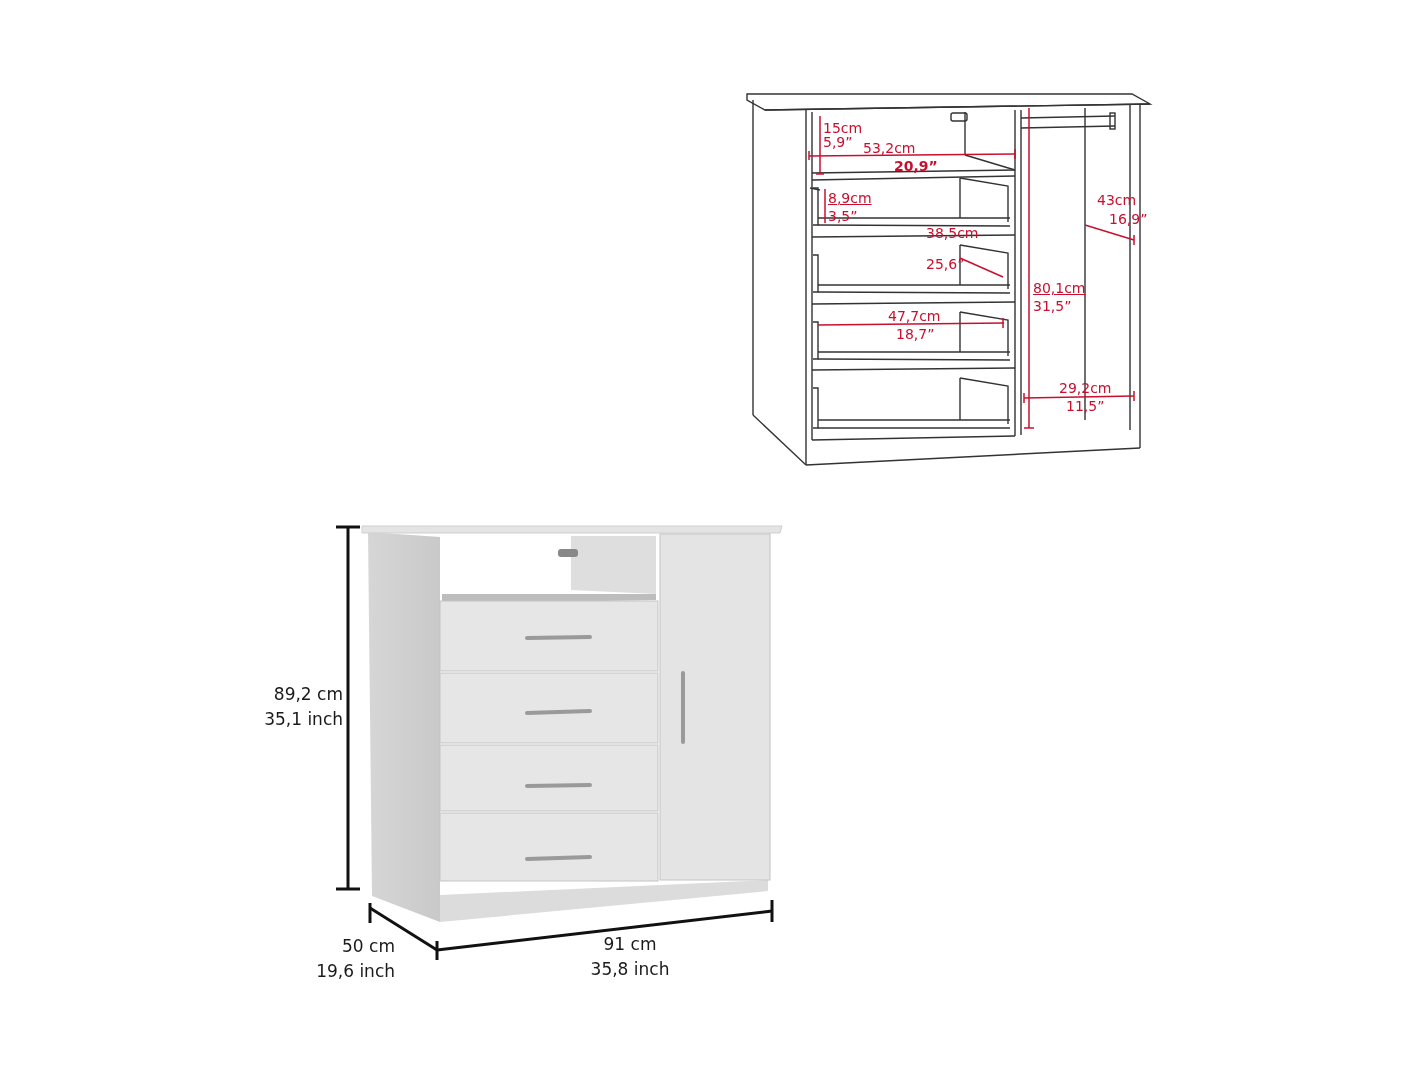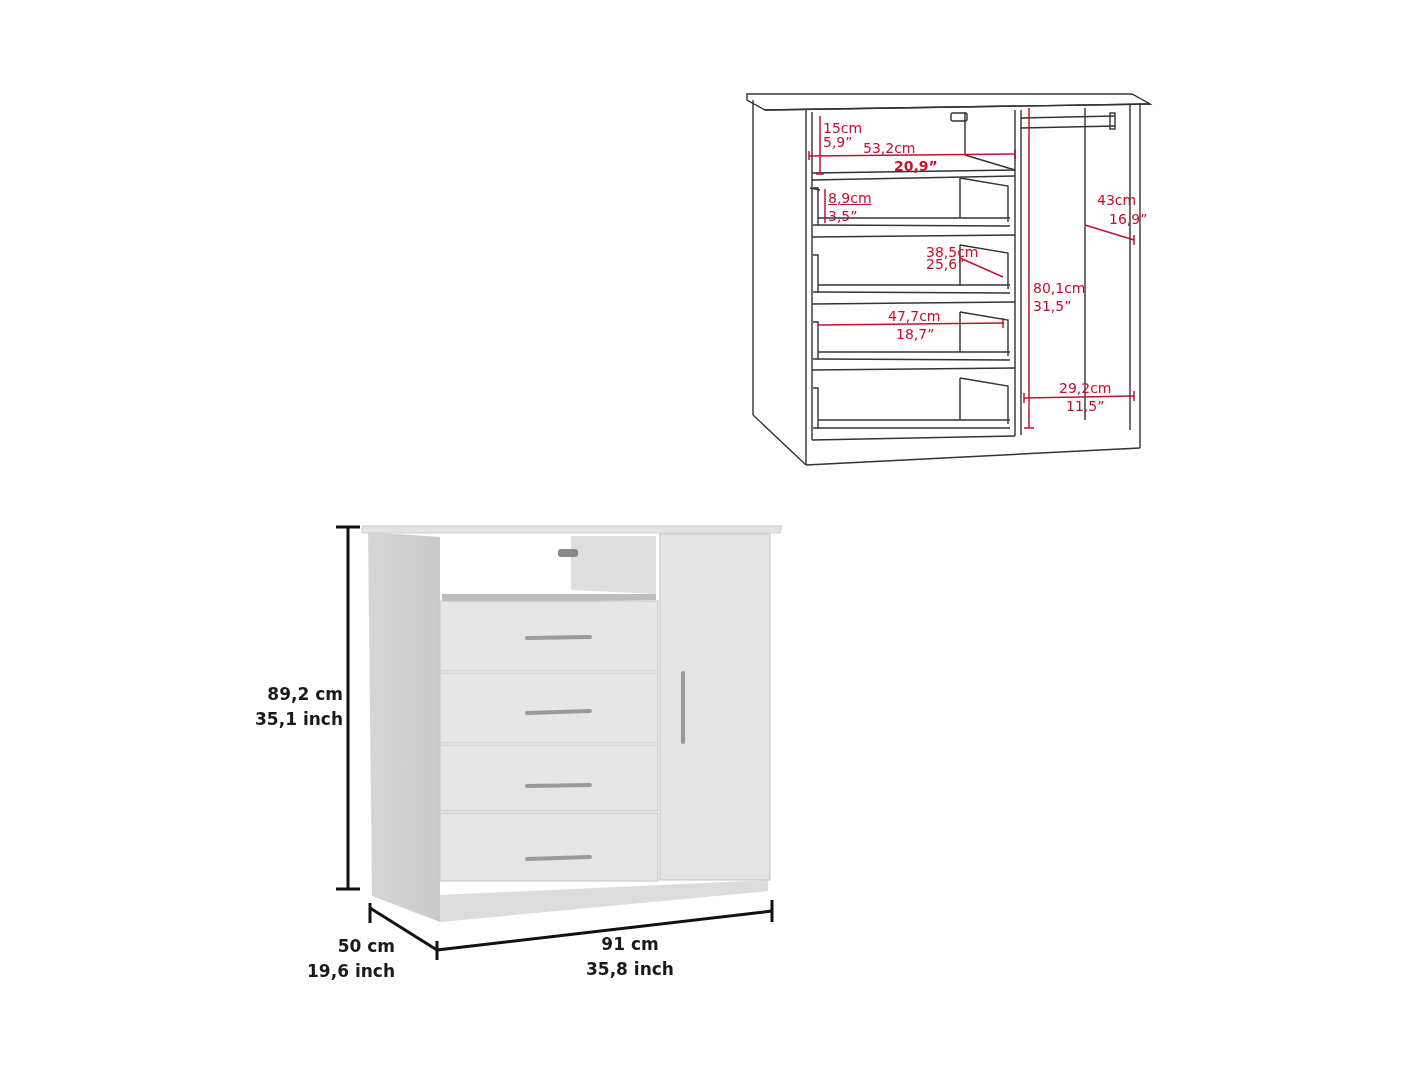--- a/index.html
+++ b/index.html
@@ -1,17 +1,17 @@
 <!DOCTYPE html>
 <html><head>
 <meta charset="utf-8">
 <style>
   html, body { margin:0; padding:0; background:#ffffff; }
   body { width:1421px; height:1065px; position:relative; overflow:hidden; font-family:"DejaVu Sans", sans-serif; }
-  .dimtext { position:absolute; color:#1a1a1a; font-size:17px; line-height:25px; text-align:right;font-weight:bold; }
+  .dimtext { position:absolute; color:#1a1a1a; font-size:17px; line-height:25px; text-align:right; }
   .dimtext.center { text-align:center; }
   .red { position:absolute; color:#c8102e; font-size:14px; line-height:16px; }
   svg { position:absolute; left:0; top:0; }
 </style>
 </head>
 <body>
 
 <svg width="1421" height="1065">
   <g fill="none" stroke="#333" stroke-width="1.4">
 
@@ -96,25 +96,25 @@
     <line x1="1134" y1="235" x2="1134" y2="245"></line>
   </g>
 </svg>
 
 <div class="red" style="left:823px;top:120px;">15cm</div>
 <div class="red" style="left:823px;top:134px;">5,9”</div>
 <div class="red" style="left:863px;top:140px;">53,2cm</div>
 <div class="red" style="left:894px;top:158px;font-weight:bold;">20,9”</div>
 <div class="red" style="left:828px;top:190px;text-decoration:underline;">8,9cm</div>
 <div class="red" style="left:828px;top:208px;">3,5”</div>
-<div class="red" style="left:926px;top:244px;">38,5cm</div>
+<div class="red" style="left:926px;top:225px;">38,5cm</div>
 <div class="red" style="left:926px;top:256px;">25,6”</div>
 <div class="red" style="left:888px;top:308px;">47,7cm</div>
 <div class="red" style="left:896px;top:326px;">18,7”</div>
-<div class="red" style="left:1033px;top:280px;">80,1cm</div>
+<div class="red" style="left:1033px;top:280px;text-decoration:underline;">80,1cm</div>
 <div class="red" style="left:1033px;top:298px;">31,5”</div>
 <div class="red" style="left:1097px;top:192px;">43cm</div>
 <div class="red" style="left:1101px;top:211px;margin-left:8px;">16,9”</div>
 <div class="red" style="left:1059px;top:380px;">29,2cm</div>
 <div class="red" style="left:1066px;top:398px;">11,5”</div>
 
 <svg width="1421" height="1065">
   <defs>
     <linearGradient id="side" x1="0" x2="1">
         <stop offset="0" stop-color="#d6d6d6"></stop>

